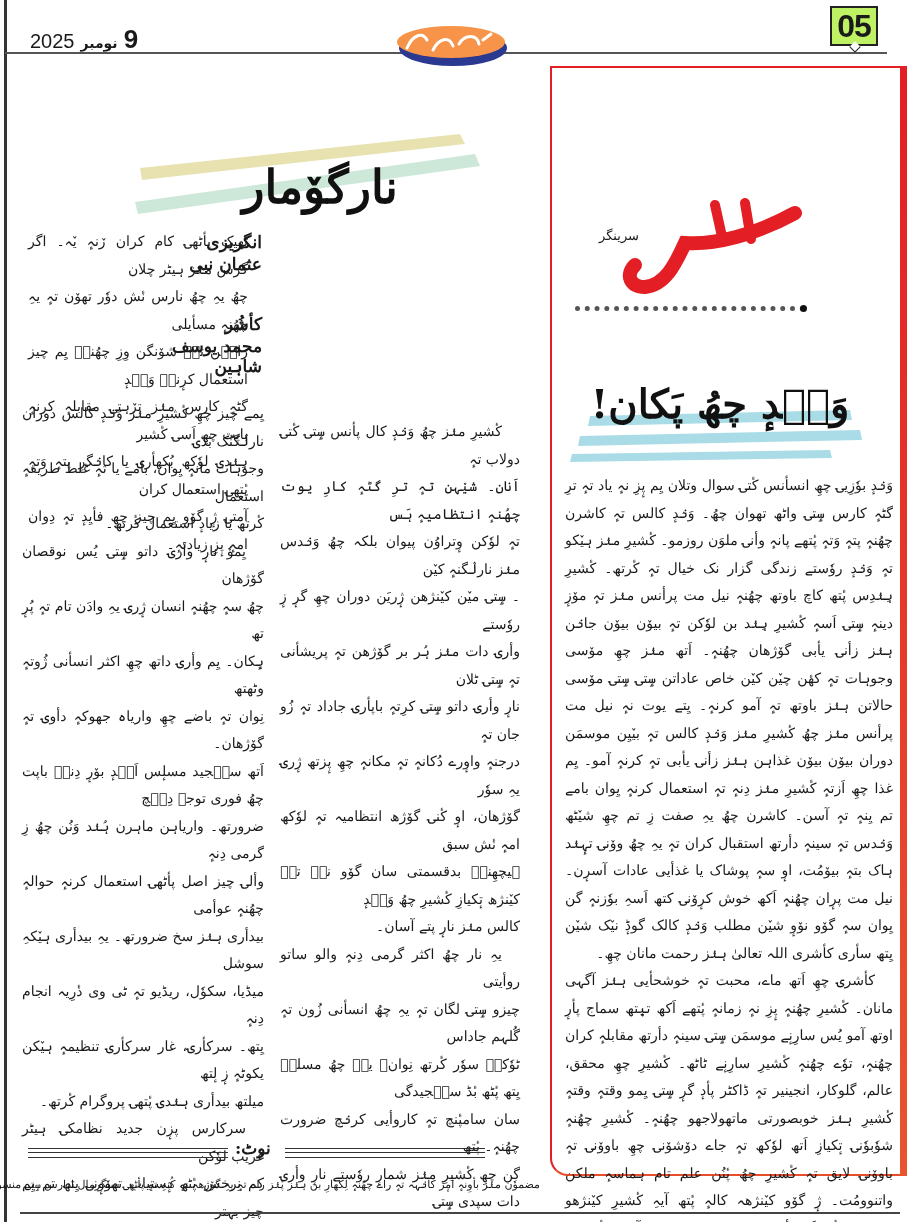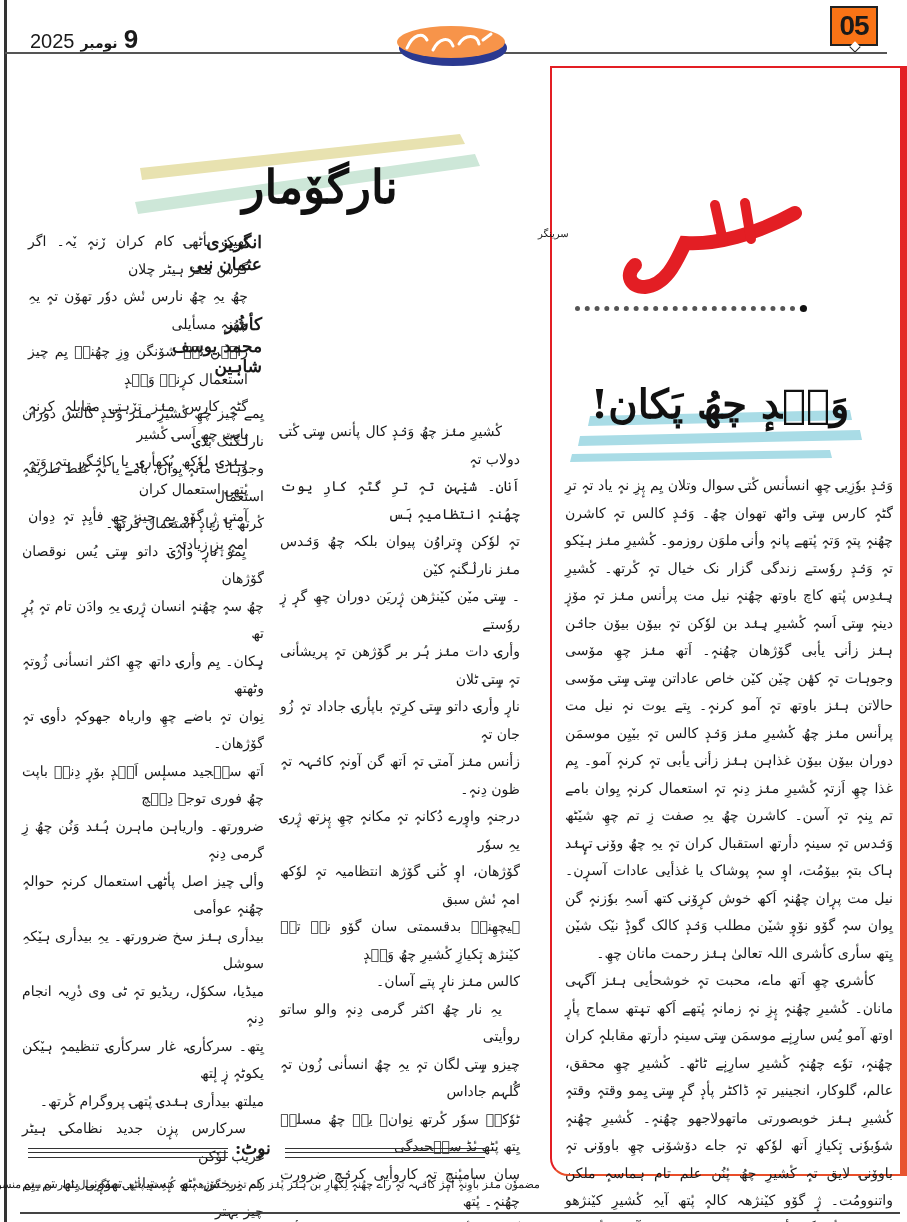--- a/index.html
+++ b/index.html
@@ -8,21 +8,21 @@
 
   
   .left-edge-bar { position: absolute; left: 4px; top: 0; width: 3px; height: 1222px; background: #333; }
   .header-rule { position: absolute; left: 5px; right: 20px; top: 52px; height: 2px; background: #555; }
   .header-date { position: absolute; left: 30px; top: 24px; display: flex; align-items: baseline; gap: 6px; direction: ltr; }
   .date-day { font-family: "Liberation Sans", sans-serif; font-weight: bold; font-size: 26px; letter-spacing: -1px; }
   .date-month { font-family: "DejaVu Sans", sans-serif; font-weight: bold; font-size: 14px; }
   .date-year { font-family: "Liberation Sans", sans-serif; font-weight: normal; font-size: 20px; }
 
   .masthead-logo { position: absolute; left: 393px; top: 20px; width: 116px; height: 48px; }
-  .page-number { position: absolute; left: 830px; top: 6px; width: 48px; height: 40px; border: 2px solid #222; font-family: "Liberation Sans", sans-serif; font-weight: bold; font-size: 28px; text-align: center; line-height: 36px; letter-spacing: -1px; background: #f97316; }
+  .page-number { position: absolute; left: 830px; top: 6px; width: 48px; height: 40px; border: 2px solid #222; font-family: "Liberation Sans", sans-serif; font-weight: bold; font-size: 32px; text-align: center; line-height: 36px; letter-spacing: -1px; background: #bef264; }
   .page-number::after { content: ""; position: absolute; left: 19px; bottom: -7px; width: 7px; height: 7px; border-right: 1.5px solid #222; border-bottom: 1.5px solid #222; transform: rotate(45deg); background: #fff; }
 
   
   .article-title-wrap { position: absolute; left: 130px; top: 130px; width: 380px; height: 100px; }
   .article-title { position: absolute; left: 40px; top: 8px; width: 300px; text-align: center; font-family: "DejaVu Serif", serif; font-weight: bold; font-size: 46px; direction: rtl; color: #111; margin-top: 22px; }
 
   
   .byline { position: absolute; right: 645px; top: 232px; width: 130px; direction: rtl; text-align: right; font-family: "DejaVu Serif", serif; }
   .byline .lang { font-size: 17px; font-weight: bold; margin-bottom: 2px; }
   .byline .author { font-size: 17px; font-weight: bold; margin-bottom: 40px; }
@@ -32,21 +32,21 @@
   .col p.indent { text-indent: 18px; }
 
   .col-left-top { left: 28px; top: 228px; width: 220px; }
   .col-left { left: 22px; top: 400px; width: 242px; }
   .col-mid { left: 280px; top: 418px; width: 240px; }
 
   
   .right-box { position: absolute; left: 550px; top: 66px; width: 357px; height: 1110px; border-top: 2px solid #e31e24; border-left: 2px solid #e31e24; border-bottom: 2px solid #e94e2a; border-bottom-left-radius: 18px; }
   .right-box-edge { position: absolute; left: 900px; top: 66px; width: 7px; height: 1110px; background: linear-gradient(#e31e24, #e8542f); }
   .brand-logo { position: absolute; left: 605px; top: 195px; width: 200px; height: 100px; }
-  .brand-sub { position: absolute; left: 538px; top: 228px; font-family: "DejaVu Serif", serif; font-size: 10px; direction: rtl; }
+  .brand-sub { position: absolute; left: 599px; top: 228px; font-family: "DejaVu Serif", serif; font-size: 13px; direction: rtl; }
   .dotted-rule { position: absolute; left: 575px; top: 306px; width: 230px; height: 6px; border-top: 5px dotted #555; }
   .dotted-rule-end { position: absolute; left: 800px; top: 305px; width: 7px; height: 7px; border-radius: 50%; background: #111; }
   .editorial-title-wrap { position: absolute; left: 570px; top: 380px; width: 300px; height: 90px; }
   .editorial-title { position: absolute; left: 0; top: 0; width: 300px; text-align: center; font-family: "DejaVu Serif", serif; font-weight: bold; font-size: 40px; direction: rtl; color: #111; }
   .col-right { left: 565px; top: 472px; width: 328px; line-height: 27.5px; font-size: 14px; }
 
   
   .note-wrap { position: absolute; left: 20px; top: 1140px; width: 520px; }
   .note-lines { position: absolute; top: 8px; height: 10px; border-top: 1.5px solid #333; border-bottom: 1.5px solid #333; }
   .note-lines::after { content: ""; position: absolute; left: 0; right: 0; top: 3px; border-top: 1px solid #333; }
@@ -119,21 +119,20 @@
     <p>کم نِرخس پٔٹھ دٕستیاب تھوٚوٕنۍ یِتھ تم یِم چیز بہتر</p>
   </div>
 
 <div class="col col-mid" id="col-mid">
     <p class="indent">کٔشیرِ منٛز چھُ وَنٛدٕ کال پأنس سٟتۍ کٔتۍ دولاب تہٕ</p>
     <p>اَنان۔ شیٚہن تہٕ ترِ گٹہٕ کارِ یوت چھُنہٕ انتظامیہٕ ہَس</p>
     <p>تہٕ لوٗکن وٕتراوُن پیوان بلکہ چھُ وَنٛدس منٛز نارلٛگنہٕ کیٚن</p>
     <p>۔ سٟتۍ میٚن کیٚنژھن ژٕریَن دوران چھِ گرٕ زٕ روٗستے</p>
     <p>وأرۍ دات منٛز ہُر بر گوٚژھن تہٕ پریشأنی تہٕ سٟتۍ ٹلان</p>
     <p>نارٕ وأرۍ داتو سٟتۍ کرِتہٕ باپأرۍ جاداد تہٕ زُو جان تہٕ</p>
-    <p>زأنس منٛز آمتۍ تہٕ اَتھ گن آونہٕ کانٛہہ تہٕ ظون دِنہٕ۔</p>
     <p>درجنہٕ واوٕرے دُکانہٕ تہٕ مکانہٕ چھِ پٕزتھ ژٕرۍ یہِ سوٗر</p>
     <p>گوٚژھان، اوٕ کٔنۍ گوٚژھ انتظامیہ تہٕ لوٗکھ امہٕ نٔش سبق</p>
     <p>ہیچھِنۍ۔ بدقسمتی سان گوٚو نہٕ تہٕ کیٚنژھ تٕکیازِ کٔشیرِ چھُ وَنٛدٕ</p>
     <p>کالس منٛز نارٕ پتے آسان۔</p>
     <p class="indent">یہِ نار چھُ اکثر گرمی دِنہٕ والو ساتو روأیتی</p>
     <p>چیزو سٟتۍ لگان تہٕ یہِ چھُ انسأنی زُون تہٕ گُلہم جاداس</p>
     <p>ٹوٗکہٕ سوٗر کٔرتھ نِوان۔ یہِ چھُ مسلہٕ یِتھ پٔٹھ بٔڈ سنٛجیدگی</p>
     <p>سان سامپٔنچ تہٕ کاروأیی کرنٛچ ضرورت چھُنہٕ۔ پٔتھ</p>
     <p>گن چھِ کٔشیرِ منٛز شمارٕ روٗستے نارٕ وأرۍ دات سپدی سٟتۍ</p>
   </div>

